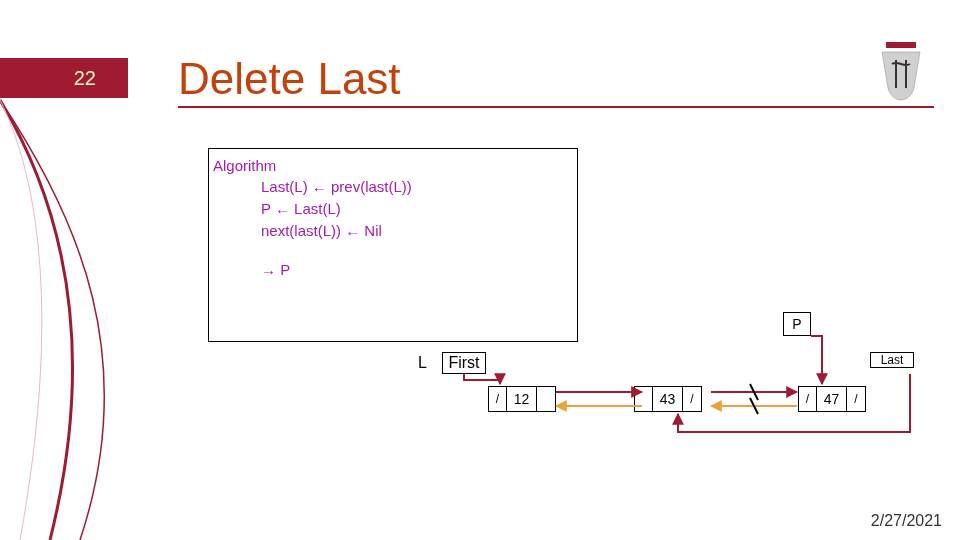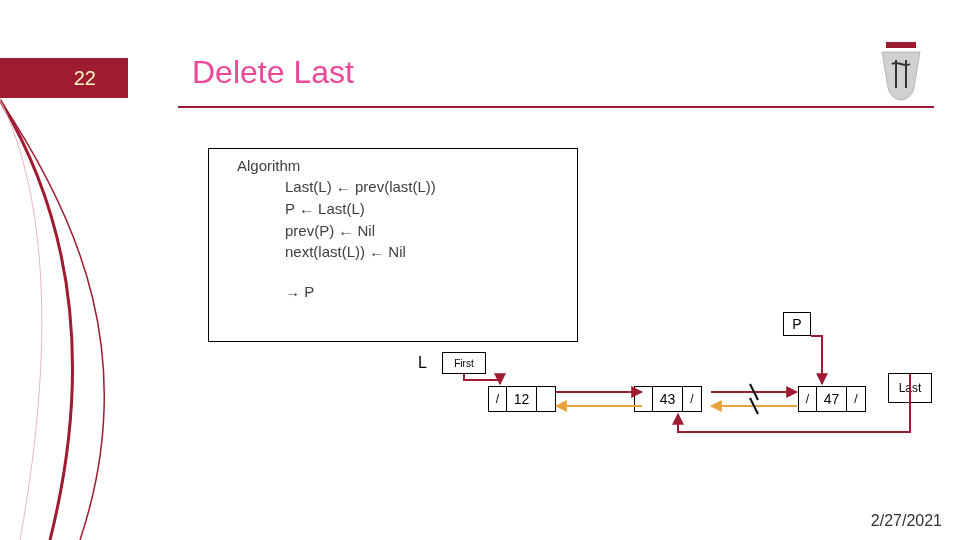--- a/index.html
+++ b/index.html
@@ -17,24 +17,24 @@
     display: flex;
     align-items: center;
     justify-content: flex-end;
     padding-right: 32px;
     font-size: 20px;
   }
   
   
   .title {
     position: absolute;
-    top: 54px; left: 192px;
-    font-size: 32px;
+    top: 54px; left: 178px;
+    font-size: 44px;
     font-weight: 400;
-    color: #ec4899;
+    color: #c2410c;
   }
   .title-underline {
     position: absolute;
     top: 106px; left: 178px;
     width: 756px;
     height: 1.5px;
     background: #9e1b32;
   }
   
   
@@ -46,23 +46,23 @@
   
   
   .swoosh { position: absolute; top: 0; left: 0; pointer-events: none; }
   
   
   .algo-box {
     position: absolute;
     top: 148px; left: 208px;
     width: 370px; height: 194px;
     border: 1.5px solid #000;
-    padding: 8px 28px;
+    padding: 8px 4px;
     font-size: 15px;
-    color: #404040;
+    color: #a21caf;
   }
   .algo-title { margin-bottom: 2px; }
   .algo-line { margin-left: 48px; line-height: 1.45; }
   .algo-return { margin-left: 48px; margin-top: 20px; }
   
   
   .diagram {
     position: absolute;
     top: 312px; left: 418px;
     width: 520px; height: 120px;
@@ -83,31 +83,30 @@
     top: 42px; left: 0;
     font-size: 16px; font-weight: 500;
   }
   
   .first-box {
     position: absolute;
     top: 40px; left: 24px;
     width: 44px; height: 22px;
     border: 1.5px solid #000;
     display: flex; align-items: center; justify-content: center;
-    font-size: 10px;
+    font-size: 16px;
   }
   
   .last-box {
     position: absolute;
-    top: 40px; left: 470px;
-    width: 44px; height: 30px;
+    top: 40px; left: 452px;
+    width: 44px; height: 16px;
     border: 1.5px solid #000;
     display: flex; align-items: center; justify-content: center;
     font-size: 12px;
-    margin-top: 21px;
   }
   
   
   .node {
     position: absolute;
     top: 74px;
     display: flex;
     border: 1.5px solid #000;
     height: 26px;
   }
@@ -156,21 +155,20 @@
   <svg class="logo" viewBox="0 0 50 62">
     <rect x="10" y="2" width="30" height="6" fill="#9e1b32"></rect>
     <path d="M 6 12 L 44 12 L 38 48 C 36 56 30 60 25 60 C 20 60 14 56 12 48 Z" fill="#d0d0d0" stroke="#888" stroke-width="0.5"></path>
     <path d="M 20 20 L 20 48 M 30 20 L 30 48 M 16 24 C 22 20 28 28 34 24" stroke="#333" stroke-width="2" fill="none"></path>
   </svg>
 
   <div class="algo-box">
     <div class="algo-title">Algorithm</div>
     <div class="algo-line">Last(L) ← prev(last(L))</div>
     <div class="algo-line">P ← Last(L)</div>
-    <div class="algo-line">prev(P) ← Nil</div>
     <div class="algo-line">next(last(L)) ← Nil</div>
     <div class="algo-return">→ P</div>
   </div>
 
   <div class="diagram">
 
     <div class="p-box">
       <span>P</span>
     </div>
 

